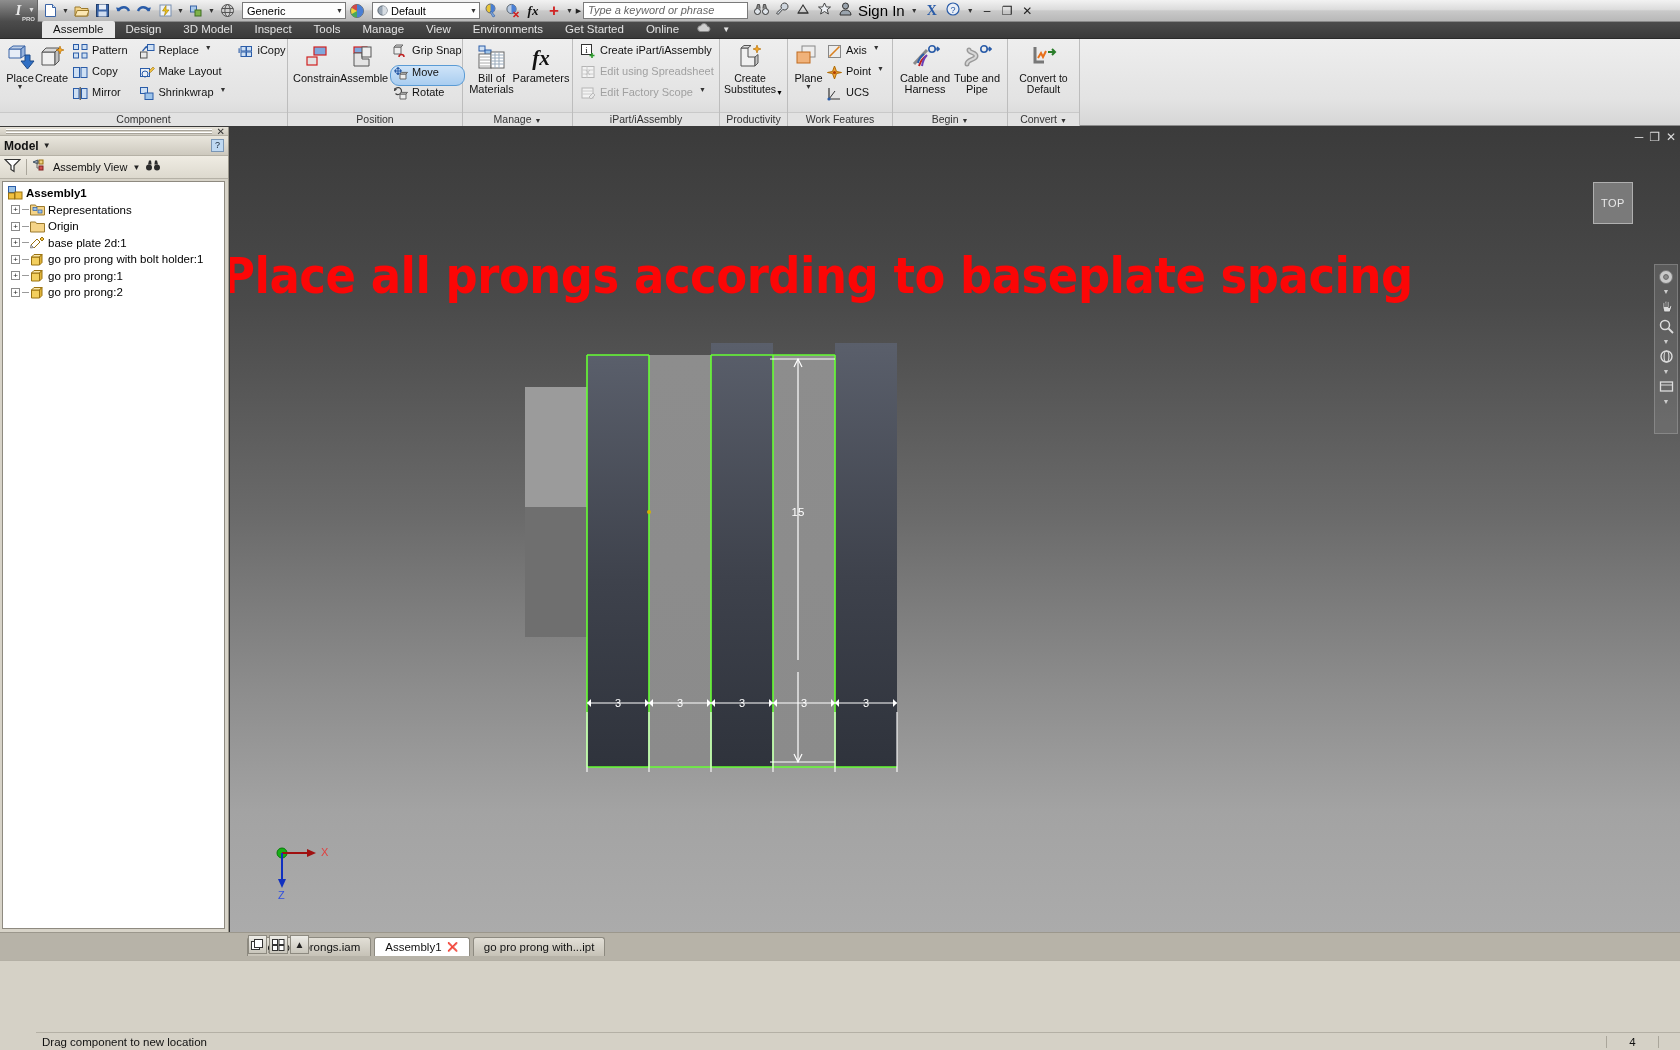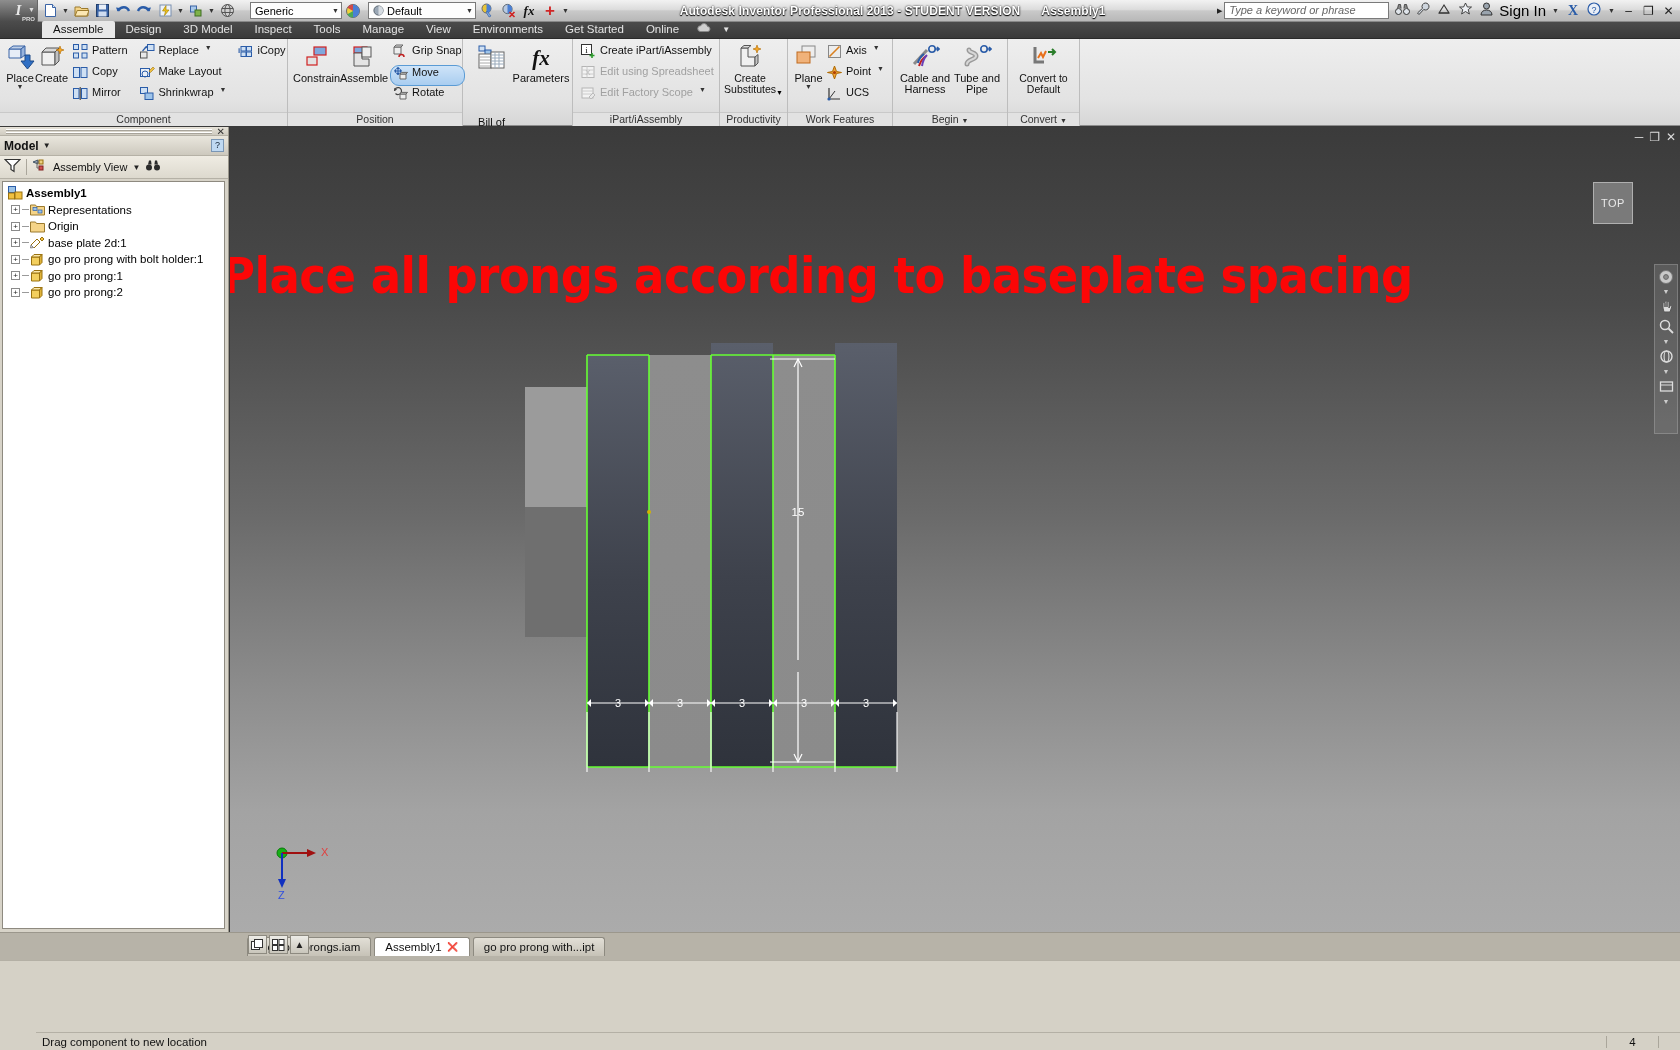--- a/index.html
+++ b/index.html
@@ -273,21 +273,21 @@
           </svg>
       </span>
       <span class="qicon sm">▼</span>
       <span class="qicon">
         <svg width="15" height="15" viewBox="0 0 15 15">
             <circle cx="7.5" cy="7.5" r="6" fill="#cfcfcf" stroke="#555"></circle>
             <ellipse cx="7.5" cy="7.5" rx="2.6" ry="6" fill="none" stroke="#555"></ellipse>
             <path d="M1.8 5.5h11.4M1.8 9.5h11.4" stroke="#555"></path>
           </svg>
       </span>
-      <div class="combo" style="width:92px;margin-left:12px;">
+      <div class="combo" style="width:104px;margin-left:4px;">
         <span>Generic</span>
         <span class="arw">▼</span>
       </div>
       <span class="qicon">
         <svg width="16" height="16" viewBox="0 0 16 16">
             <circle cx="8" cy="8" r="6.5" fill="#f0d23a" stroke="#6a6a6a"></circle>
             <path d="M8 1.5a6.5 6.5 0 0 1 0 13z" fill="#4a7fd4"></path>
             <path d="M8 1.5a6.5 6.5 0 0 0-5.6 3.2L8 8z" fill="#cf4b4b"></path>
             <path d="M2.4 11.2A6.5 6.5 0 0 0 8 14.5V8z" fill="#4aa85a"></path>
           </svg>
@@ -312,24 +312,20 @@
             <circle cx="6.5" cy="6" r="4.6" fill="#b8c9e0" stroke="#5a6570"></circle>
             <path d="M6.5 1.4a4.6 4.6 0 0 1 0 9.2z" fill="#4a7fd4"></path>
             <path d="M8.5 9l5 5M13.5 9l-5 5" stroke="#d02020" stroke-width="1.6"></path>
           </svg>
       </span>
       <span class="qicon" style="font-family:'Liberation Serif',serif;font-style:italic;font-weight:bold;color:#111;">fx</span>
       <span class="qicon" style="color:#d02626;font-size:17px;font-weight:bold;">+</span>
       <span class="qicon sm">▼</span>
     </div>
 
-    <div class="title-center">
-      <span class="ttl">Autodesk Inventor Professional 2013 - STUDENT VERSION</span>
-      <span>Assembly1</span>
-    </div>
 
     <span class="qicon sm" style="color:#222;">▶</span>
 
     <div class="tb-right">
       <div class="search-box">Type a keyword or phrase</div>
       <span class="ic">
         <svg width="15" height="13" viewBox="0 0 15 13">
             <circle cx="3.5" cy="8.5" r="3" fill="#dfe4ea" stroke="#333"></circle>
             <circle cx="11.5" cy="8.5" r="3" fill="#dfe4ea" stroke="#333"></circle>
             <path d="M2.5 5.5l1-4h2l0.6 4M12.5 5.5l-1-4h-2l-0.6 4" fill="#888" stroke="#333" stroke-width="0.8"></path>
@@ -560,21 +556,21 @@
             </span>
             <span class="cap">Rotate</span>
           </div>
         </div>
       </div>
       <div class="panel-label">Position</div>
     </div>
 
     <div class="panel" style="width:110px;">
       <div class="panel-body" style="justify-content:center;">
-        <div class="bigbtn" style="width:52px;gap:44px;">
+        <div class="bigbtn" style="width:52px;">
           <span class="ico i32">
             <svg width="30" height="28" viewBox="0 0 30 28">
               <rect x="2" y="2" width="6" height="5" fill="#cfe0f3" stroke="#2a5ca8"></rect>
               <rect x="8" y="6" width="6" height="5" fill="#9ec4ea" stroke="#2a5ca8"></rect>
               <rect x="2" y="10" width="12" height="14" fill="#fff" stroke="#666"></rect>
               <path d="M2 13h12M2 16h12M2 19h12M2 22h12" stroke="#aaa"></path>
               <rect x="14" y="8" width="13" height="16" fill="#fff" stroke="#666"></rect>
               <path d="M14 11h13M14 14h13M14 17h13M14 20h13M18 8v16M22 8v16" stroke="#9ab"></path>
             </svg>
           </span>

